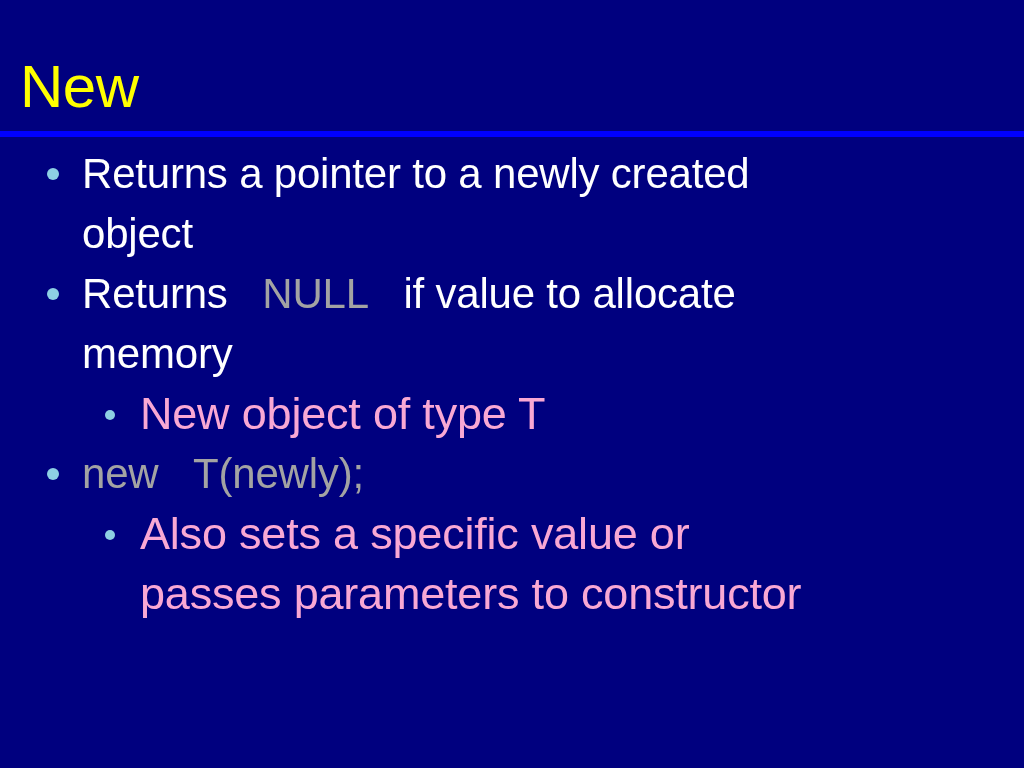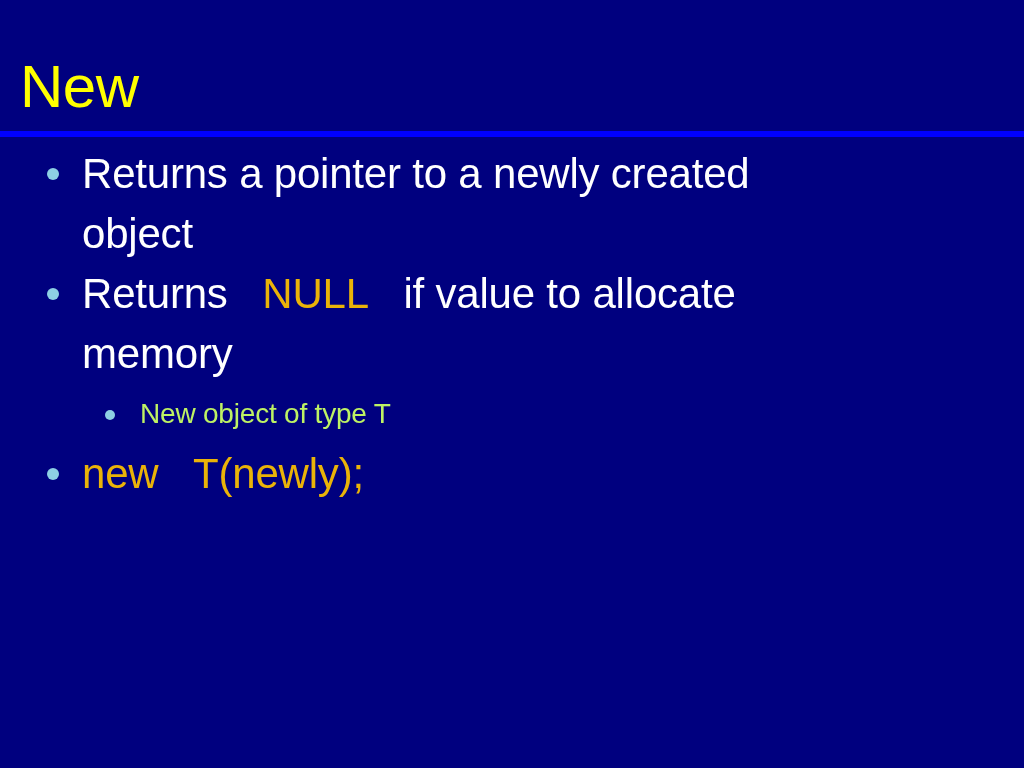--- a/index.html
+++ b/index.html
@@ -75,37 +75,37 @@
     width: 12px;
     height: 12px;
     border-radius: 50%;
     background: #8dcfe4;
   }
 
   
   .lvl2 {
     padding-left: 140px;
     padding-right: 60px;
-    font-size: 28px;
+    font-size: 45px;
     line-height: 60px;
-    color: #bef264;
+    color: #f9a8d4;
     letter-spacing: -0.2px;
   }
   .lvl2 .marker {
     position: absolute;
     left: 105px;
     top: 26px;
     width: 10px;
     height: 10px;
     border-radius: 50%;
     background: #8dcfe4;
   }
 
   .code {
-    color: #eab308;
+    color: #a3a3a3;
   }
   .pad-l { padding-left: 0.55em; }
   .pad-r { padding-right: 0.55em; }
 
   .txt { white-space: pre-wrap; }
 </style>
 </head>
 <body>
 
 <div id="slide">
@@ -135,15 +135,19 @@
       <span class="marker"></span>
       <span class="txt">New object of type T</span>
     </div>
 
     <div class="bullet-row lvl1">
       <span class="marker"></span>
       <span class="txt code">new</span>
       <span class="txt code pad-l">T(newly);</span>
     </div>
 
+    <div class="bullet-row lvl2">
+      <span class="marker"></span>
+      <span class="txt">Also sets a specific value or passes parameters to constructor</span>
+    </div>
 
   </div>
 </div>
 
 </body></html>

